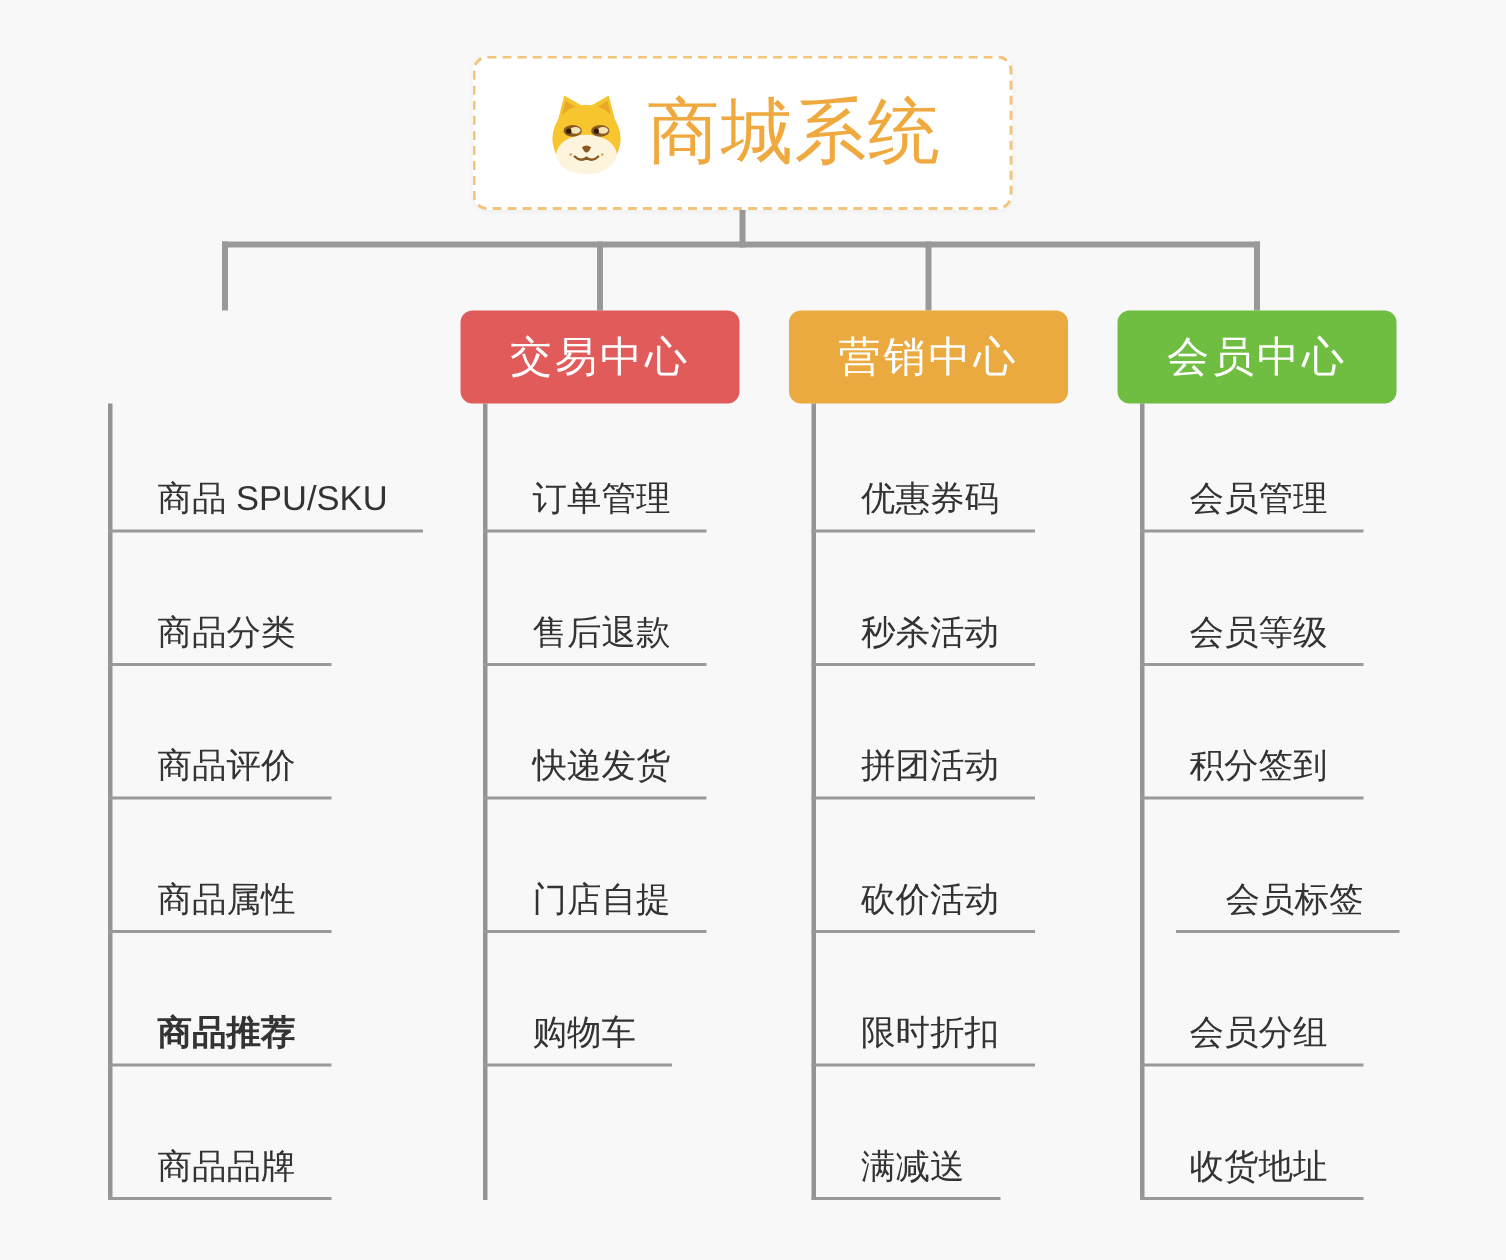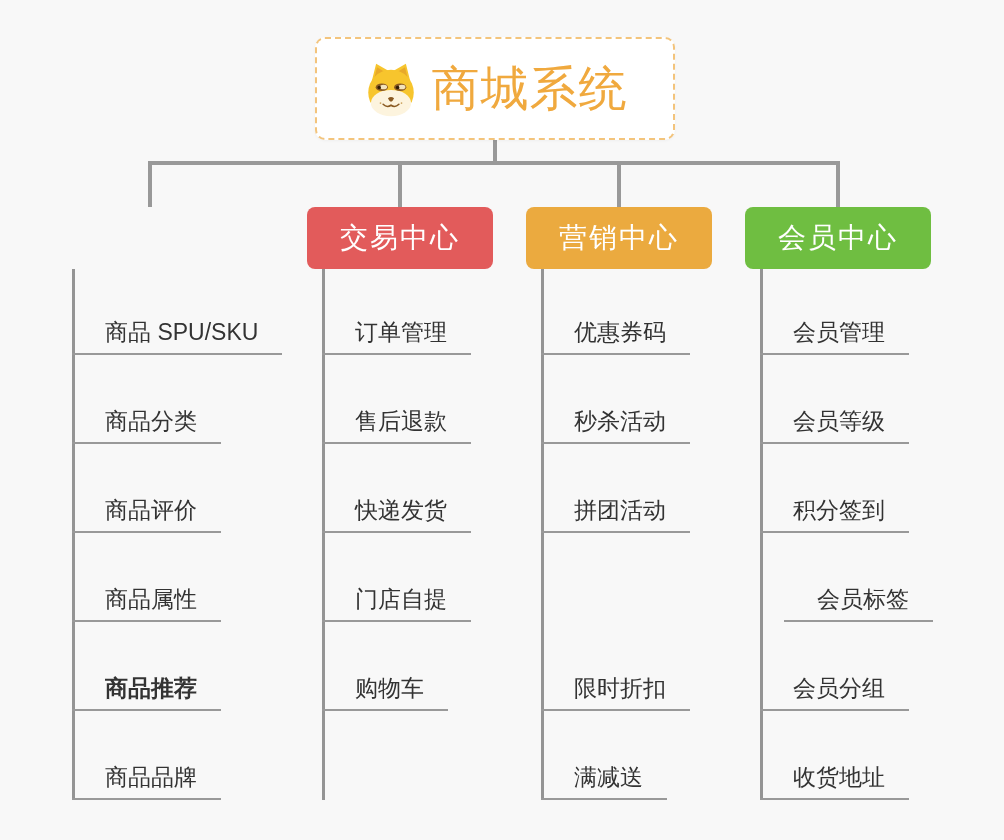--- a/index.html
+++ b/index.html
@@ -111,20 +111,21 @@
 
   <div class="leaf" style="left:322px;top:313px;">订单管理</div>
   <div class="leaf" style="left:322px;top:402px;">售后退款</div>
   <div class="leaf" style="left:322px;top:491px;">快递发货</div>
   <div class="leaf" style="left:322px;top:580px;">门店自提</div>
   <div class="leaf" style="left:322px;top:669px;">购物车</div>
 
   <div class="leaf" style="left:541px;top:313px;">优惠券码</div>
   <div class="leaf" style="left:541px;top:402px;">秒杀活动</div>
   <div class="leaf" style="left:541px;top:491px;">拼团活动</div>
+  <div class="leaf" style="left:541px;top:580px;">砍价活动</div>
   <div class="leaf" style="left:541px;top:669px;">限时折扣</div>
   <div class="leaf" style="left:541px;top:758px;">满减送</div>
 
   <div class="leaf" style="left:760px;top:313px;">会员管理</div>
   <div class="leaf" style="left:760px;top:402px;">会员等级</div>
   <div class="leaf" style="left:760px;top:491px;">积分签到</div>
   <div class="leaf" style="left:784px;top:580px;">会员标签</div>
   <div class="leaf" style="left:760px;top:669px;">会员分组</div>
   <div class="leaf" style="left:760px;top:758px;">收货地址</div>
 

